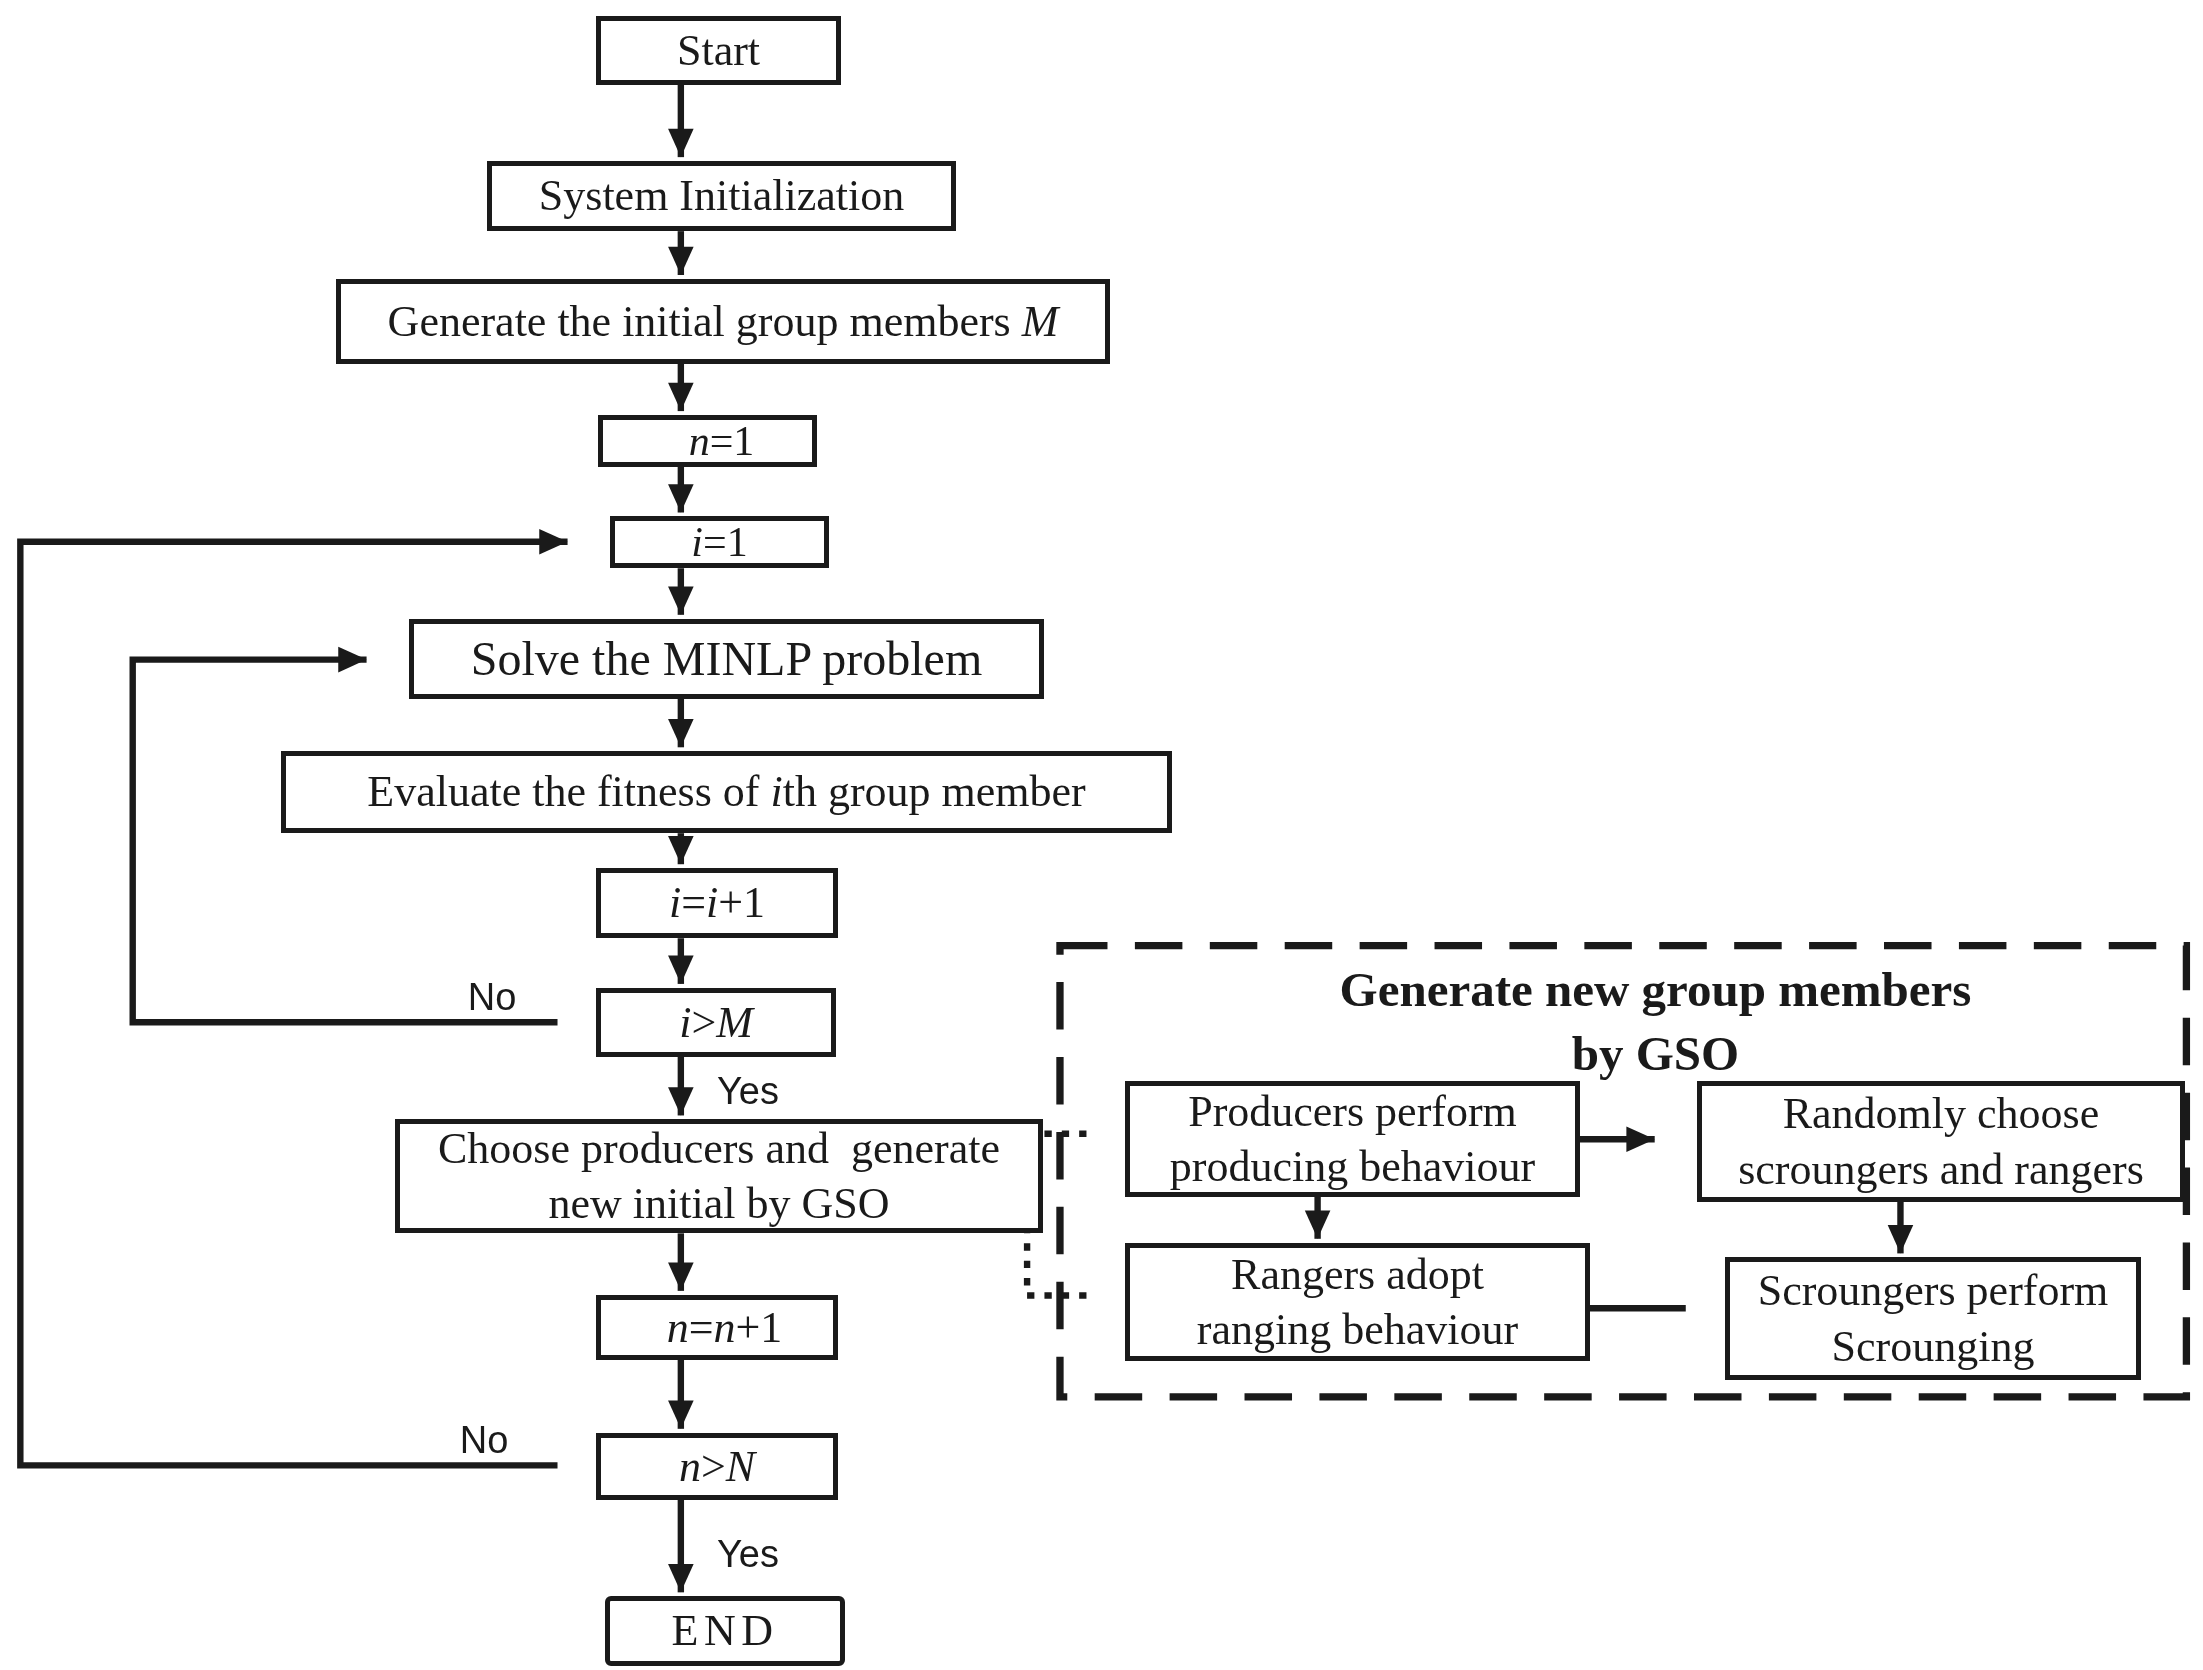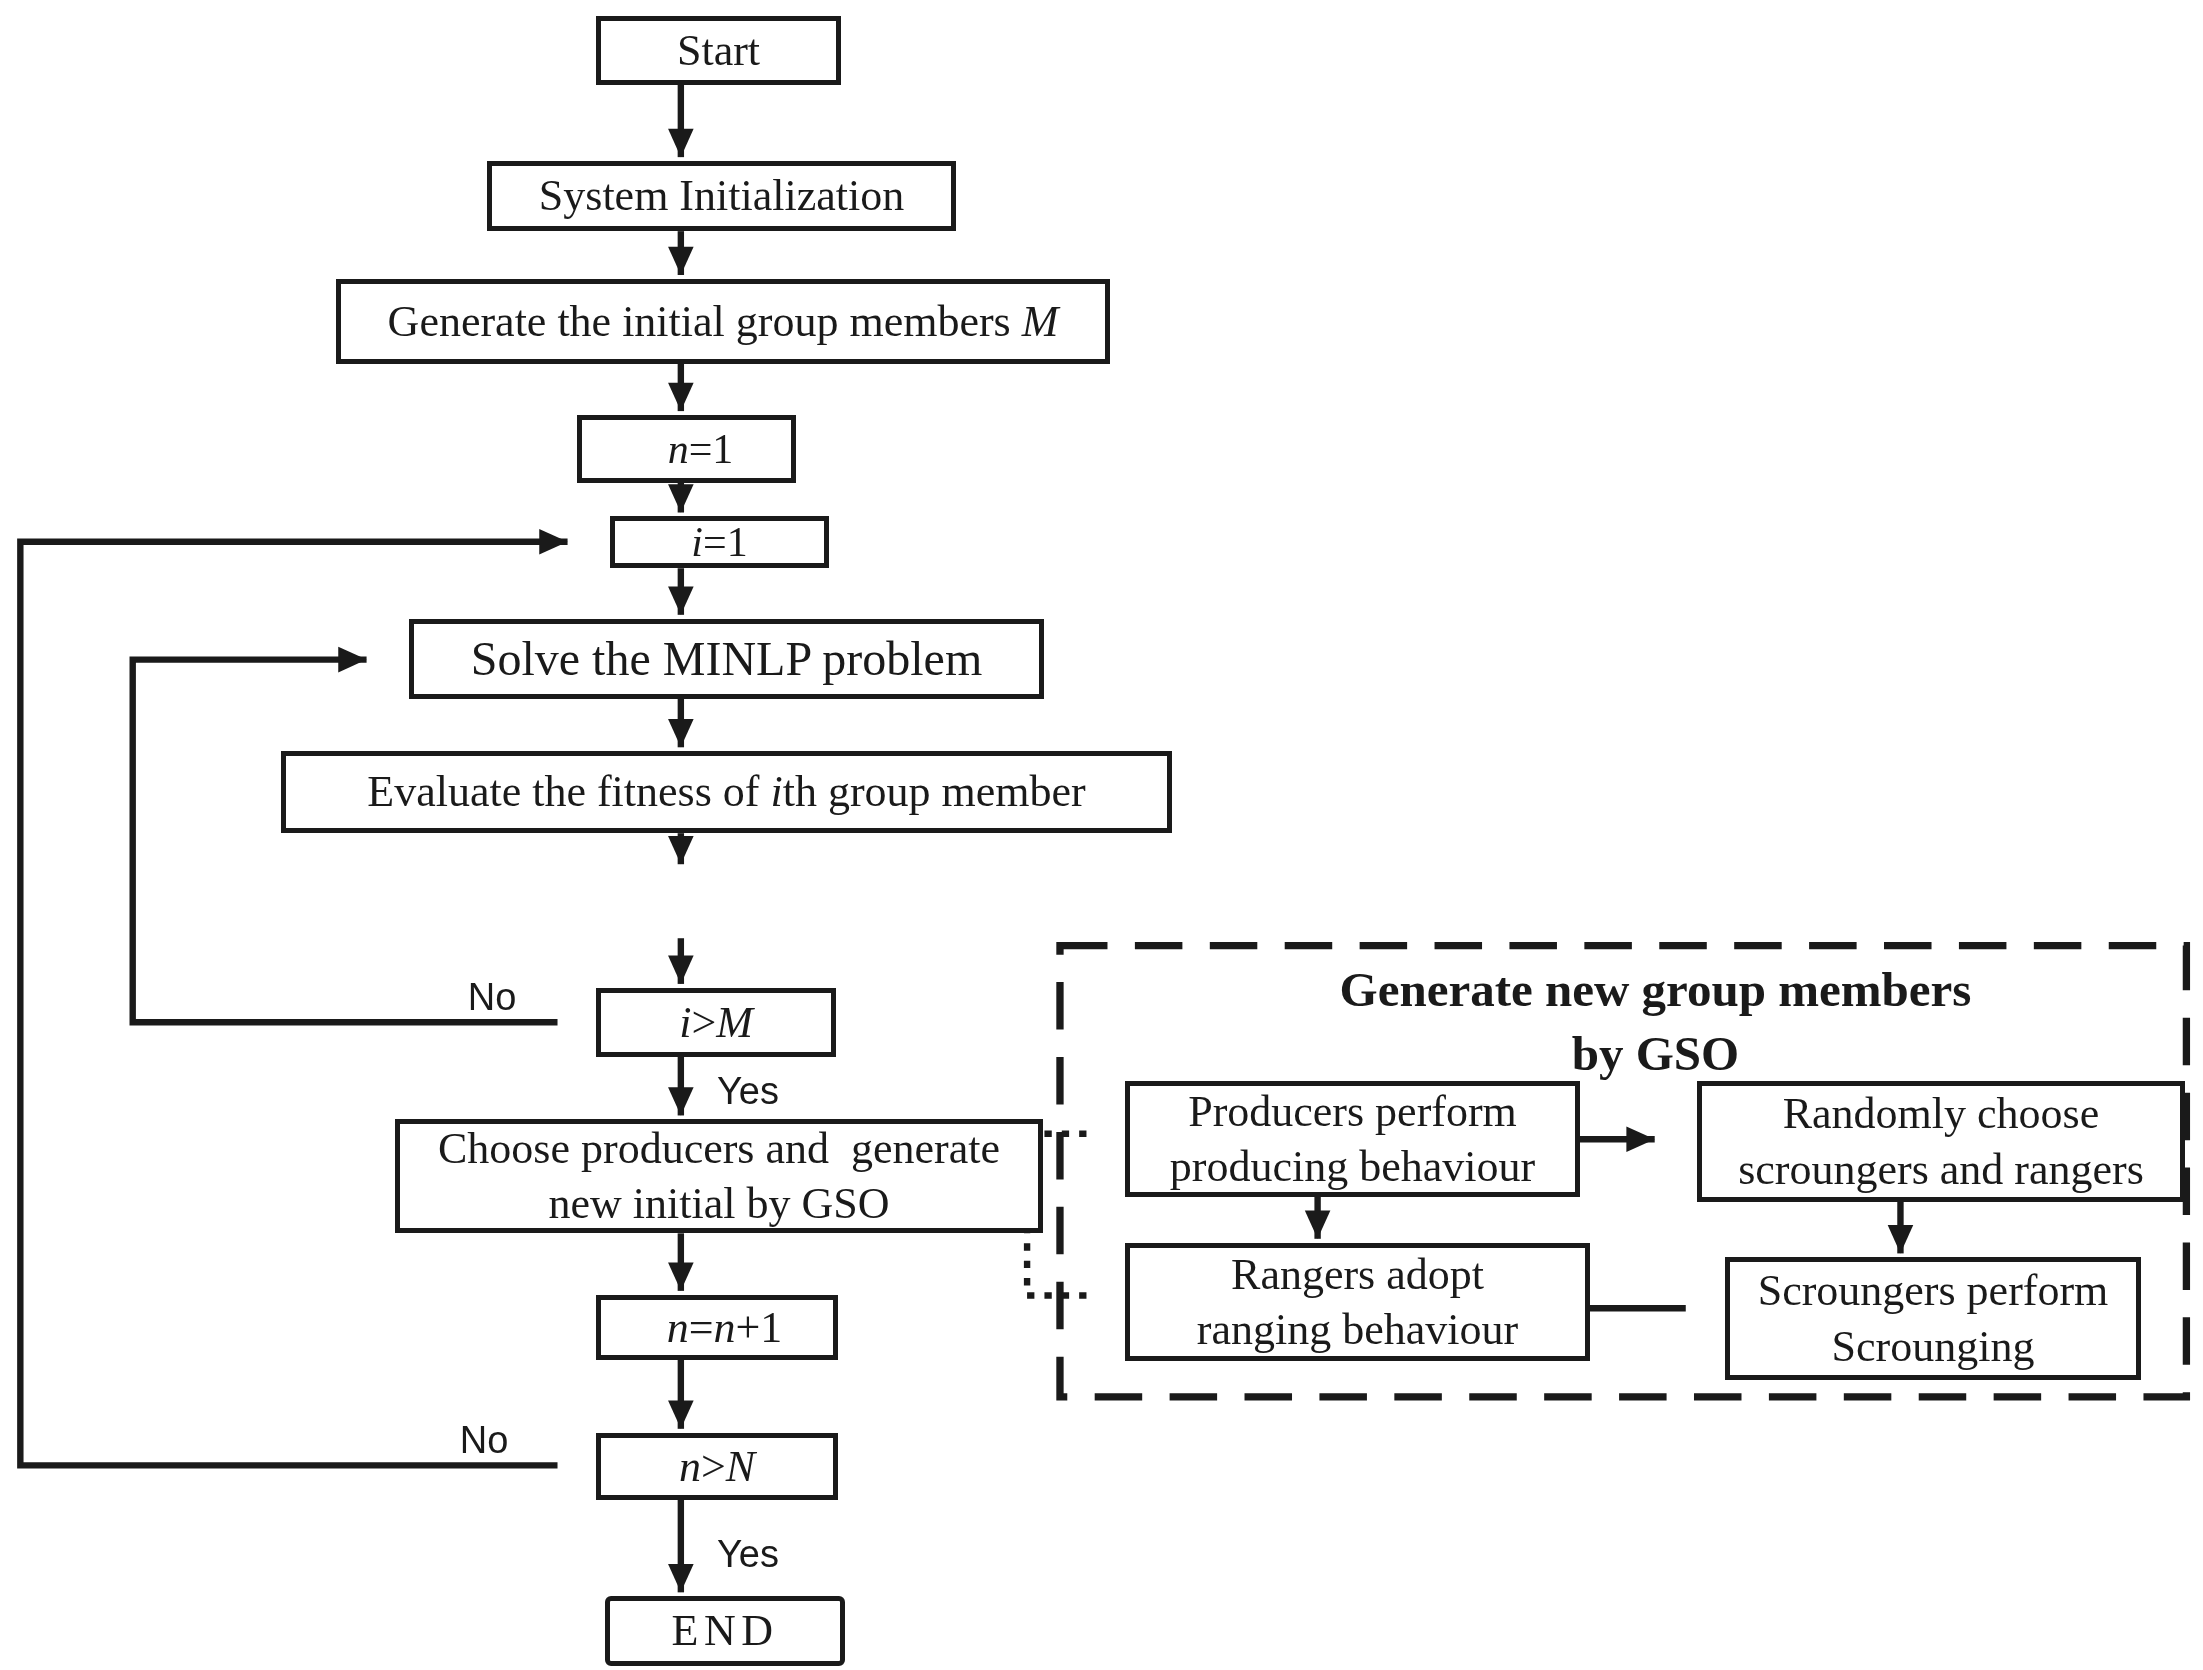--- a/index.html
+++ b/index.html
@@ -65,36 +65,39 @@
   </div>
 
   <div class="node" style="left:448px;top:161px;width:469px;height:70px;">
     <div class="ln">System Initialization</div>
   </div>
 
   <div class="node" style="left:297px;top:279px;width:774px;height:85px;">
     <div class="ln"><span>Generate the initial group members </span><span class="it">M</span></div>
   </div>
 
-  <div class="node small" style="left:538px;top:415px;width:219px;height:68px;padding-left:28px;">
+  <div class="node small" style="left:559px;top:415px;width:219px;height:52px;padding-left:28px;">
     <div class="ln"><span class="it">n</span><span>=1</span></div>
   </div>
 
   <div class="node small" style="left:571px;top:516px;width:219px;height:52px;">
     <div class="ln"><span class="it">i</span><span>=1</span></div>
   </div>
 
   <div class="node solve" style="left:370px;top:619px;width:635px;height:80px;">
     <div class="ln">Solve the MINLP problem</div>
   </div>
 
   <div class="node" style="left:242px;top:751px;width:891px;height:82px;">
     <div class="ln"><span>Evaluate the fitness of </span><span class="it">i</span><span>th group member</span></div>
   </div>
 
+  <div class="node" style="left:557px;top:868px;width:242px;height:70px;">
+    <div class="ln"><span class="it">i</span><span>=</span><span class="it">i</span><span>+1</span></div>
+  </div>
 
   <div class="node" style="left:557px;top:988px;width:240px;height:69px;">
     <div class="ln"><span class="it">i</span><span>&gt;</span><span class="it">M</span></div>
   </div>
 
   <div class="node" style="left:356px;top:1119px;width:648px;height:114px;">
     <div class="ln">Choose producers and  generate</div>
     <div class="ln">new initial by GSO</div>
   </div>
 

